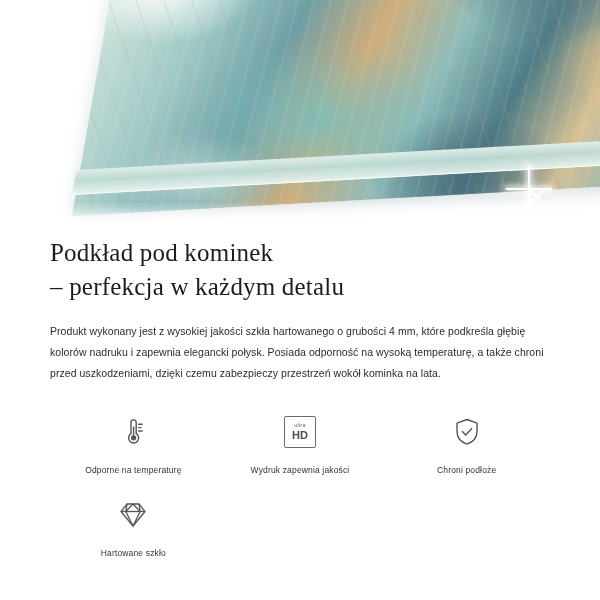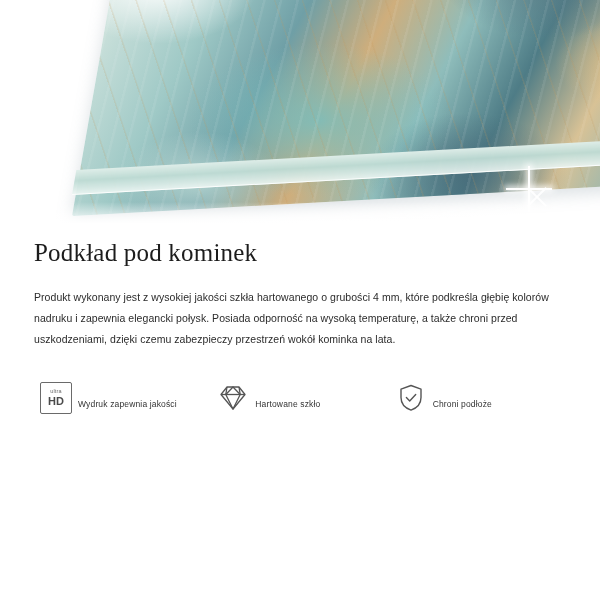--- a/index.html
+++ b/index.html
@@ -137,21 +137,21 @@
     left: 0;
     bottom: 0;
     width: 600px;
     height: 26px;
     background: linear-gradient(180deg, rgba(255,255,255,0) 0%, #ffffff 85%);
   }
 
   
   .content {
     position: relative;
-    padding: 0 34px;
+    padding: 0 50px;
   }
   .headline {
     font-family: "Liberation Serif", serif;
     font-size: 25px;
     line-height: 34px;
     color: #1c1c1c;
     font-weight: 400;
     margin: 8px 0 0 0;
     letter-spacing: 0.2px;
   }
@@ -169,21 +169,21 @@
 
   
   .features {
     margin-top: 26px;
     display: grid;
     grid-template-columns: repeat(3, 1fr);
     row-gap: 18px;
   }
   .feature {
     display: flex;
-    flex-direction: row;
+    flex-direction: column;
     align-items: center;
   }
   .feature-icon {
     width: 44px;
     height: 44px;
     display: flex;
     align-items: center;
     justify-content: center;
     color: #555555;
   }
@@ -228,56 +228,70 @@
     <div class="hero-edge"></div>
     <div class="hero-sparkle"></div>
     <div class="hero-sparkle-2"></div>
     <div class="hero-fade"></div>
   </div>
 
   <div class="content">
 
     <h1 class="headline">
       <span>Podkład pod kominek</span>
+      <span class="line2">– perfekcja w każdym detalu</span>
     </h1>
 
     <p class="body-copy">Produkt wykonany jest z wysokiej jakości szkła hartowanego o grubości 4 mm, które podkreśla głębię kolorów nadruku i zapewnia elegancki połysk. Posiada odporność na wysoką temperaturę, a także chroni przed uszkodzeniami, dzięki czemu zabezpieczy przestrzeń wokół kominka na lata.</p>
 
     <div class="features">
 
+      <div class="feature">
+        <div class="feature-icon">
+          <svg width="34" height="34" viewBox="0 0 34 34" fill="none" stroke="#555555" stroke-width="1.4" stroke-linecap="round">
+            <path d="M15 7.5a2.6 2.6 0 0 1 5.2 0v11.2a5 5 0 1 1-5.2 0z"></path>
+            <circle cx="17.6" cy="22.8" r="2.6" fill="#555555" stroke="none"></circle>
+            <path d="M17.6 20.4V12"></path>
+            <path d="M22.6 9.2h3.6"></path>
+            <path d="M22.6 12.6h2.4"></path>
+            <path d="M22.6 16h3.6"></path>
+          </svg>
+        </div>
+        <div class="feature-label">Odporne na temperaturę</div>
+      </div>
 
       <div class="feature">
         <div class="feature-icon">
           <div class="ultrahd">
             <span class="u1">ultra</span>
             <span class="u2">HD</span>
           </div>
         </div>
         <div class="feature-label">Wydruk zapewnia jakości</div>
+      </div>
+
+      <div class="feature">
+        <div class="feature-icon">
+          <svg width="36" height="36" viewBox="0 0 36 36" fill="none" stroke="#555555" stroke-width="1.4" stroke-linecap="round" stroke-linejoin="round">
+            <path d="M18 5.5l10 3.6v8.4c0 6.3-4.3 10.6-10 12.6-5.7-2-10-6.3-10-12.6V9.1z"></path>
+            <path d="M13.4 17.6l3.3 3.3 6-6.4"></path>
+          </svg>
+        </div>
+        <div class="feature-label">Chroni podłoże</div>
       </div>
 
       <div class="feature">
         <div class="feature-icon">
           <svg width="36" height="34" viewBox="0 0 36 34" fill="none" stroke="#555555" stroke-width="1.3" stroke-linejoin="round">
             <path d="M6 13.5L12 6h12l6 7.5L18 28z"></path>
             <path d="M6 13.5h24"></path>
             <path d="M12 6l-1.2 7.5L18 28l7.2-14.5L24 6"></path>
             <path d="M10.8 13.5L18 6l7.2 7.5"></path>
           </svg>
         </div>
         <div class="feature-label">Hartowane szkło</div>
       </div>
 
-      <div class="feature">
-        <div class="feature-icon">
-          <svg width="36" height="36" viewBox="0 0 36 36" fill="none" stroke="#555555" stroke-width="1.4" stroke-linecap="round" stroke-linejoin="round">
-            <path d="M18 5.5l10 3.6v8.4c0 6.3-4.3 10.6-10 12.6-5.7-2-10-6.3-10-12.6V9.1z"></path>
-            <path d="M13.4 17.6l3.3 3.3 6-6.4"></path>
-          </svg>
-        </div>
-        <div class="feature-label">Chroni podłoże</div>
-      </div>
-
 
 
     </div>
   </div>
 </div>
 
 </body></html>

